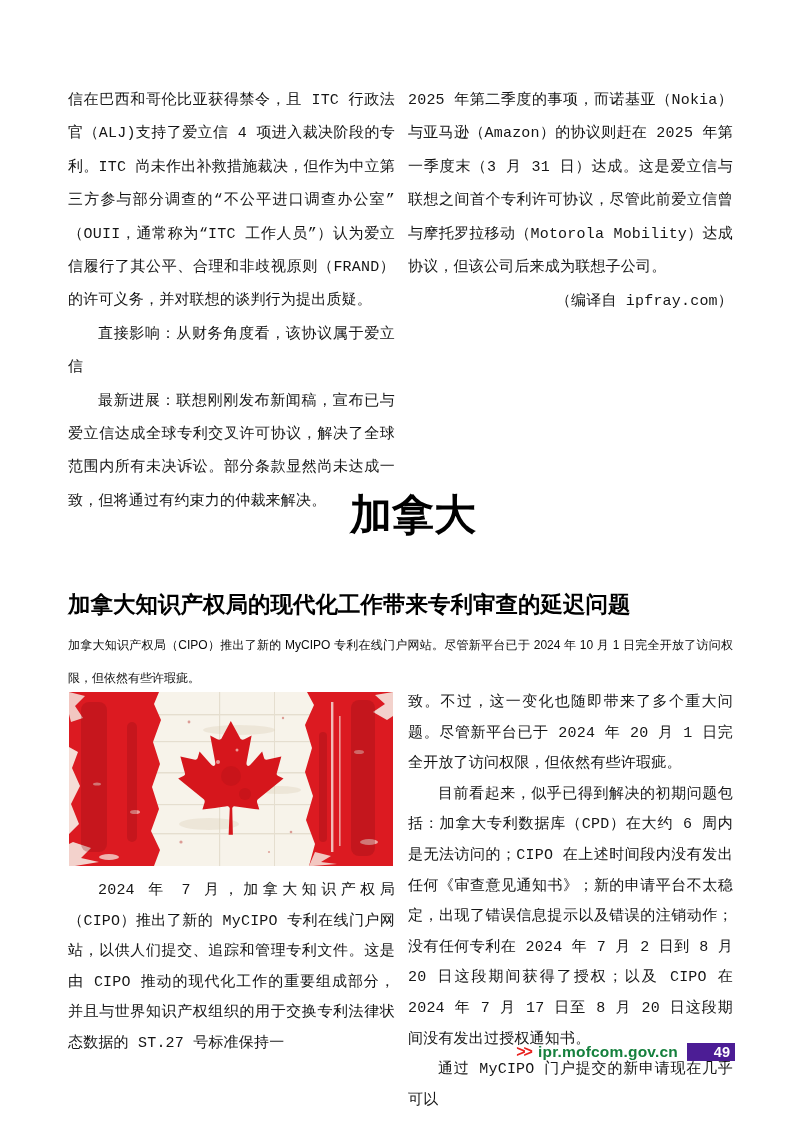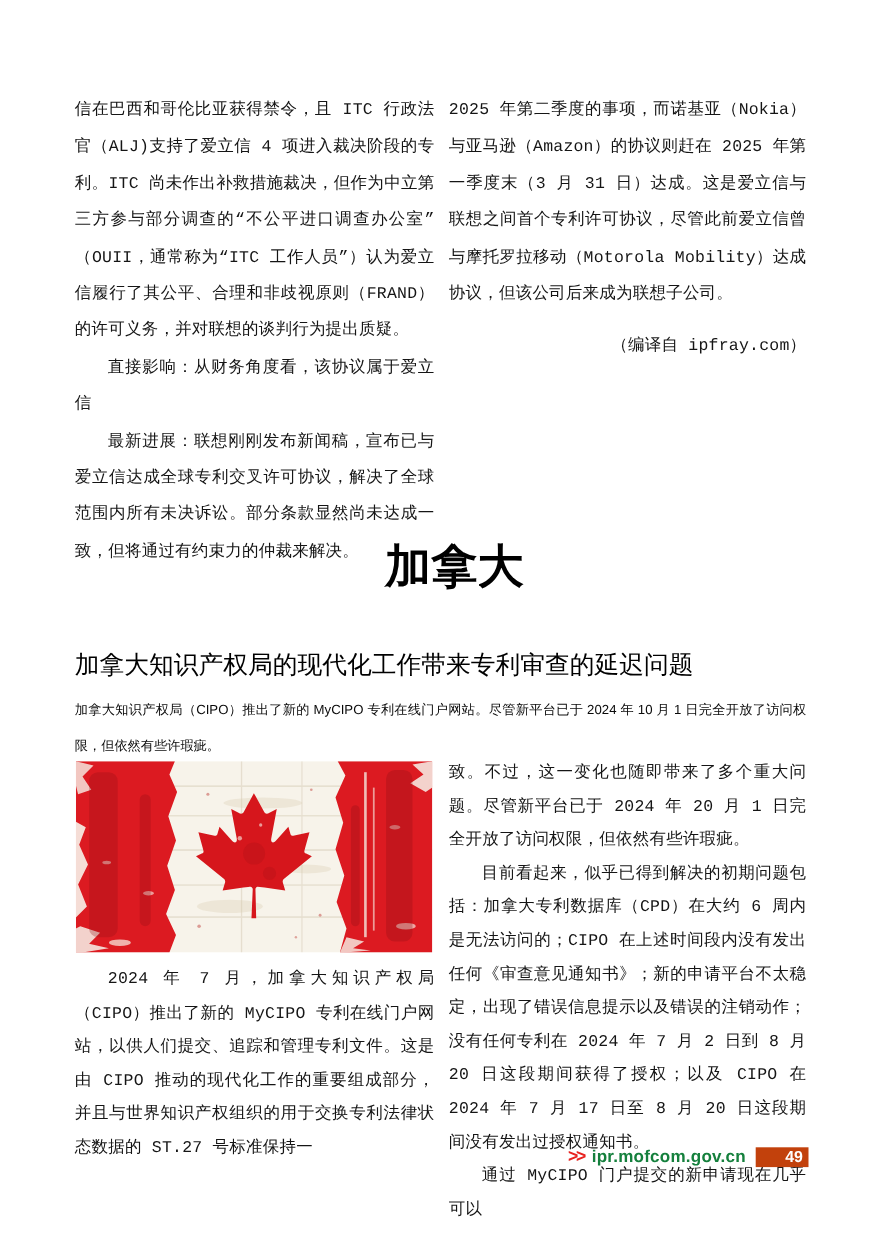--- a/index.html
+++ b/index.html
@@ -15,21 +15,21 @@
     margin:0;
     font-family:Liberation Mono, monospace;
     font-size:15px;
     line-height:33.4px;
     text-align:justify;
     color:#151515;
     letter-spacing:0.2px;
   }
   .bottom-cols.serif-body p{ line-height:30.6px; }
   p.indent{ text-indent:2em; }
-  p.credit{ text-align:right; margin-top:14px; }
+  p.credit{ text-align:right; margin-top:1px; }
 
   
   .top-cols{
     position:absolute; top:84px; left:68px; width:665px;
     display:flex; gap:13px;
   }
   .top-cols .col-l{ width:327px; }
   .top-cols .col-r{ width:325px; }
 
   .country{
@@ -40,21 +40,21 @@
     font-size:42px; line-height:58px;
     text-align:center; color:#000;padding-left:23px;
   }
 
   .art-head{
     position:absolute; top:590px; left:68px; width:665px;
     font-family:"Liberation Sans","DejaVu Sans",sans-serif;
   }
   .art-head h2{
     margin:0 0 9px 0;
-    font-size:22.5px; line-height:30px; font-weight:400; color:#000;
+    font-size:22.5px; line-height:30px; font-weight:700; color:#000;
   }
   .art-head .lead{
     margin:0;
     font-size:12px; line-height:33px; font-weight:500;
     text-align:justify; color:#0a0a0a;
   }
 
   .bottom-cols{
     position:absolute; top:688px; left:68px; width:665px;
     display:flex; gap:13px;
@@ -71,21 +71,21 @@
     font-family:"Liberation Sans","DejaVu Sans",sans-serif;
   }
   .chev{
     color:#e8221f; font-weight:700; font-size:16px; letter-spacing:-2px;
     margin-right:7px; transform:scaleY(1.05);
   }
   .domain{ font-size:15.5px; font-weight:600; color:#15803d; letter-spacing:0.2px; }
   .pagebox{
     margin-left:9px;
     width:43px; height:18px;
-    background:#c2410c; color:#fff;
+    background:#4c1d95; color:#fff;
     font-size:14.5px; font-weight:700; line-height:18px;
     text-align:right; padding-right:5px;
   }
 </style>
 </head>
 <body>
 
 <div class="page">
 
   <section class="top-cols serif-body">

